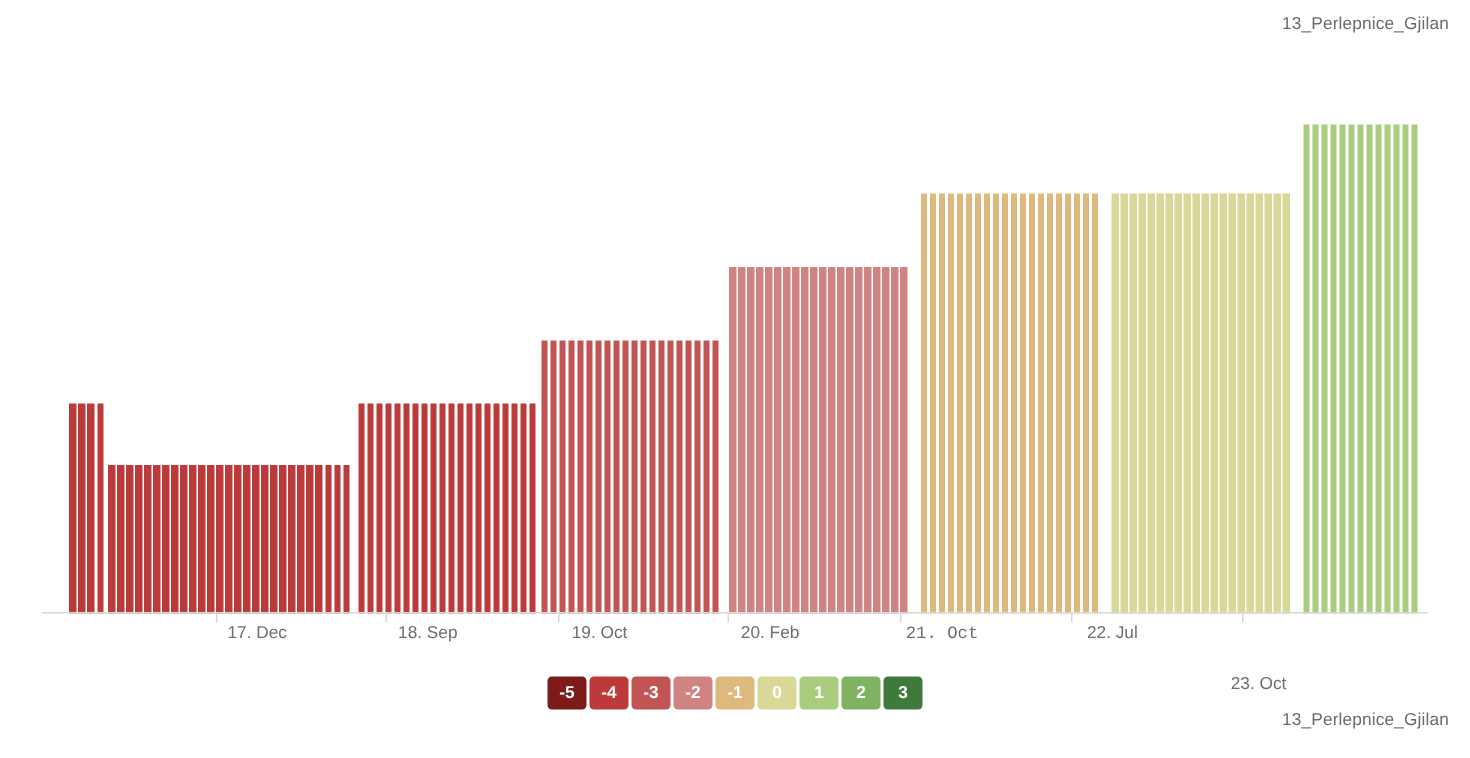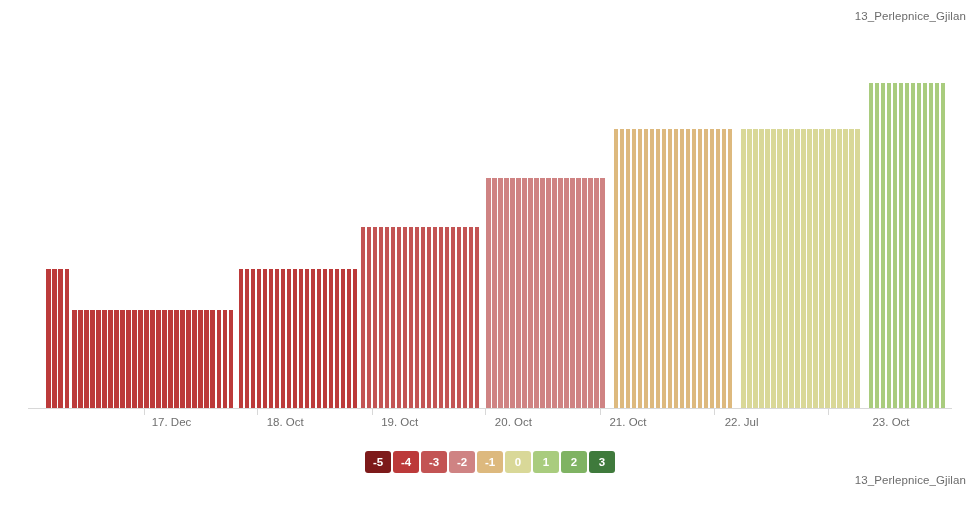--- a/index.html
+++ b/index.html
@@ -239,31 +239,31 @@
         <div class="bar" style="left: 906.91px; width: 4.25px; height: 325.94px; background: rgb(169, 204, 126);"></div>
         <div class="bar" style="left: 912.91px; width: 4.25px; height: 325.94px; background: rgb(169, 204, 126);"></div>
       </div>
   </div>
 
   <div id="x-axis"></div>
   <div id="x-ticks">
       <div class="x-tick" style="left: 143.5px;"></div>
       <div class="x-label" style="left: 171.5px;">17. Dec</div>
       <div class="x-tick" style="left: 257.2px;"></div>
-      <div class="x-label" style="left: 285.2px;">18. Oct</div>
+      <div class="x-label" style="left: 285.2px;">18. Sep</div>
       <div class="x-tick" style="left: 371.7px;"></div>
       <div class="x-label" style="left: 399.7px;">19. Oct</div>
       <div class="x-tick" style="left: 485.4px;"></div>
-      <div class="x-label" style="left: 513.4px;">20. Oct</div>
+      <div class="x-label" style="left: 513.4px;">20. Feb</div>
       <div class="x-tick" style="left: 600px;"></div>
-      <div class="x-label" style="left: 628px;">21. Oct</div>
+      <div class="x-label" style="left: 628px; font-family: Liberation Mono, monospace;">21. Oct</div>
       <div class="x-tick" style="left: 713.6px;"></div>
       <div class="x-label" style="left: 741.6px;">22. Jul</div>
       <div class="x-tick" style="left: 828.2px;"></div>
-      <div class="x-label" style="left: 891px;">23. Oct</div>
+      <div class="x-label" style="left: 839px; margin-top: 34px;">23. Oct</div>
     </div>
 
   <div id="legend">
       <div class="legend-item" style="background: rgb(125, 26, 26);">-5</div>
       <div class="legend-item" style="background: rgb(188, 58, 58);">-4</div>
       <div class="legend-item" style="background: rgb(195, 84, 84);">-3</div>
       <div class="legend-item" style="background: rgb(207, 131, 131);">-2</div>
       <div class="legend-item" style="background: rgb(221, 185, 126);">-1</div>
       <div class="legend-item" style="background: rgb(217, 216, 152);">0</div>
       <div class="legend-item" style="background: rgb(169, 204, 126);">1</div>

